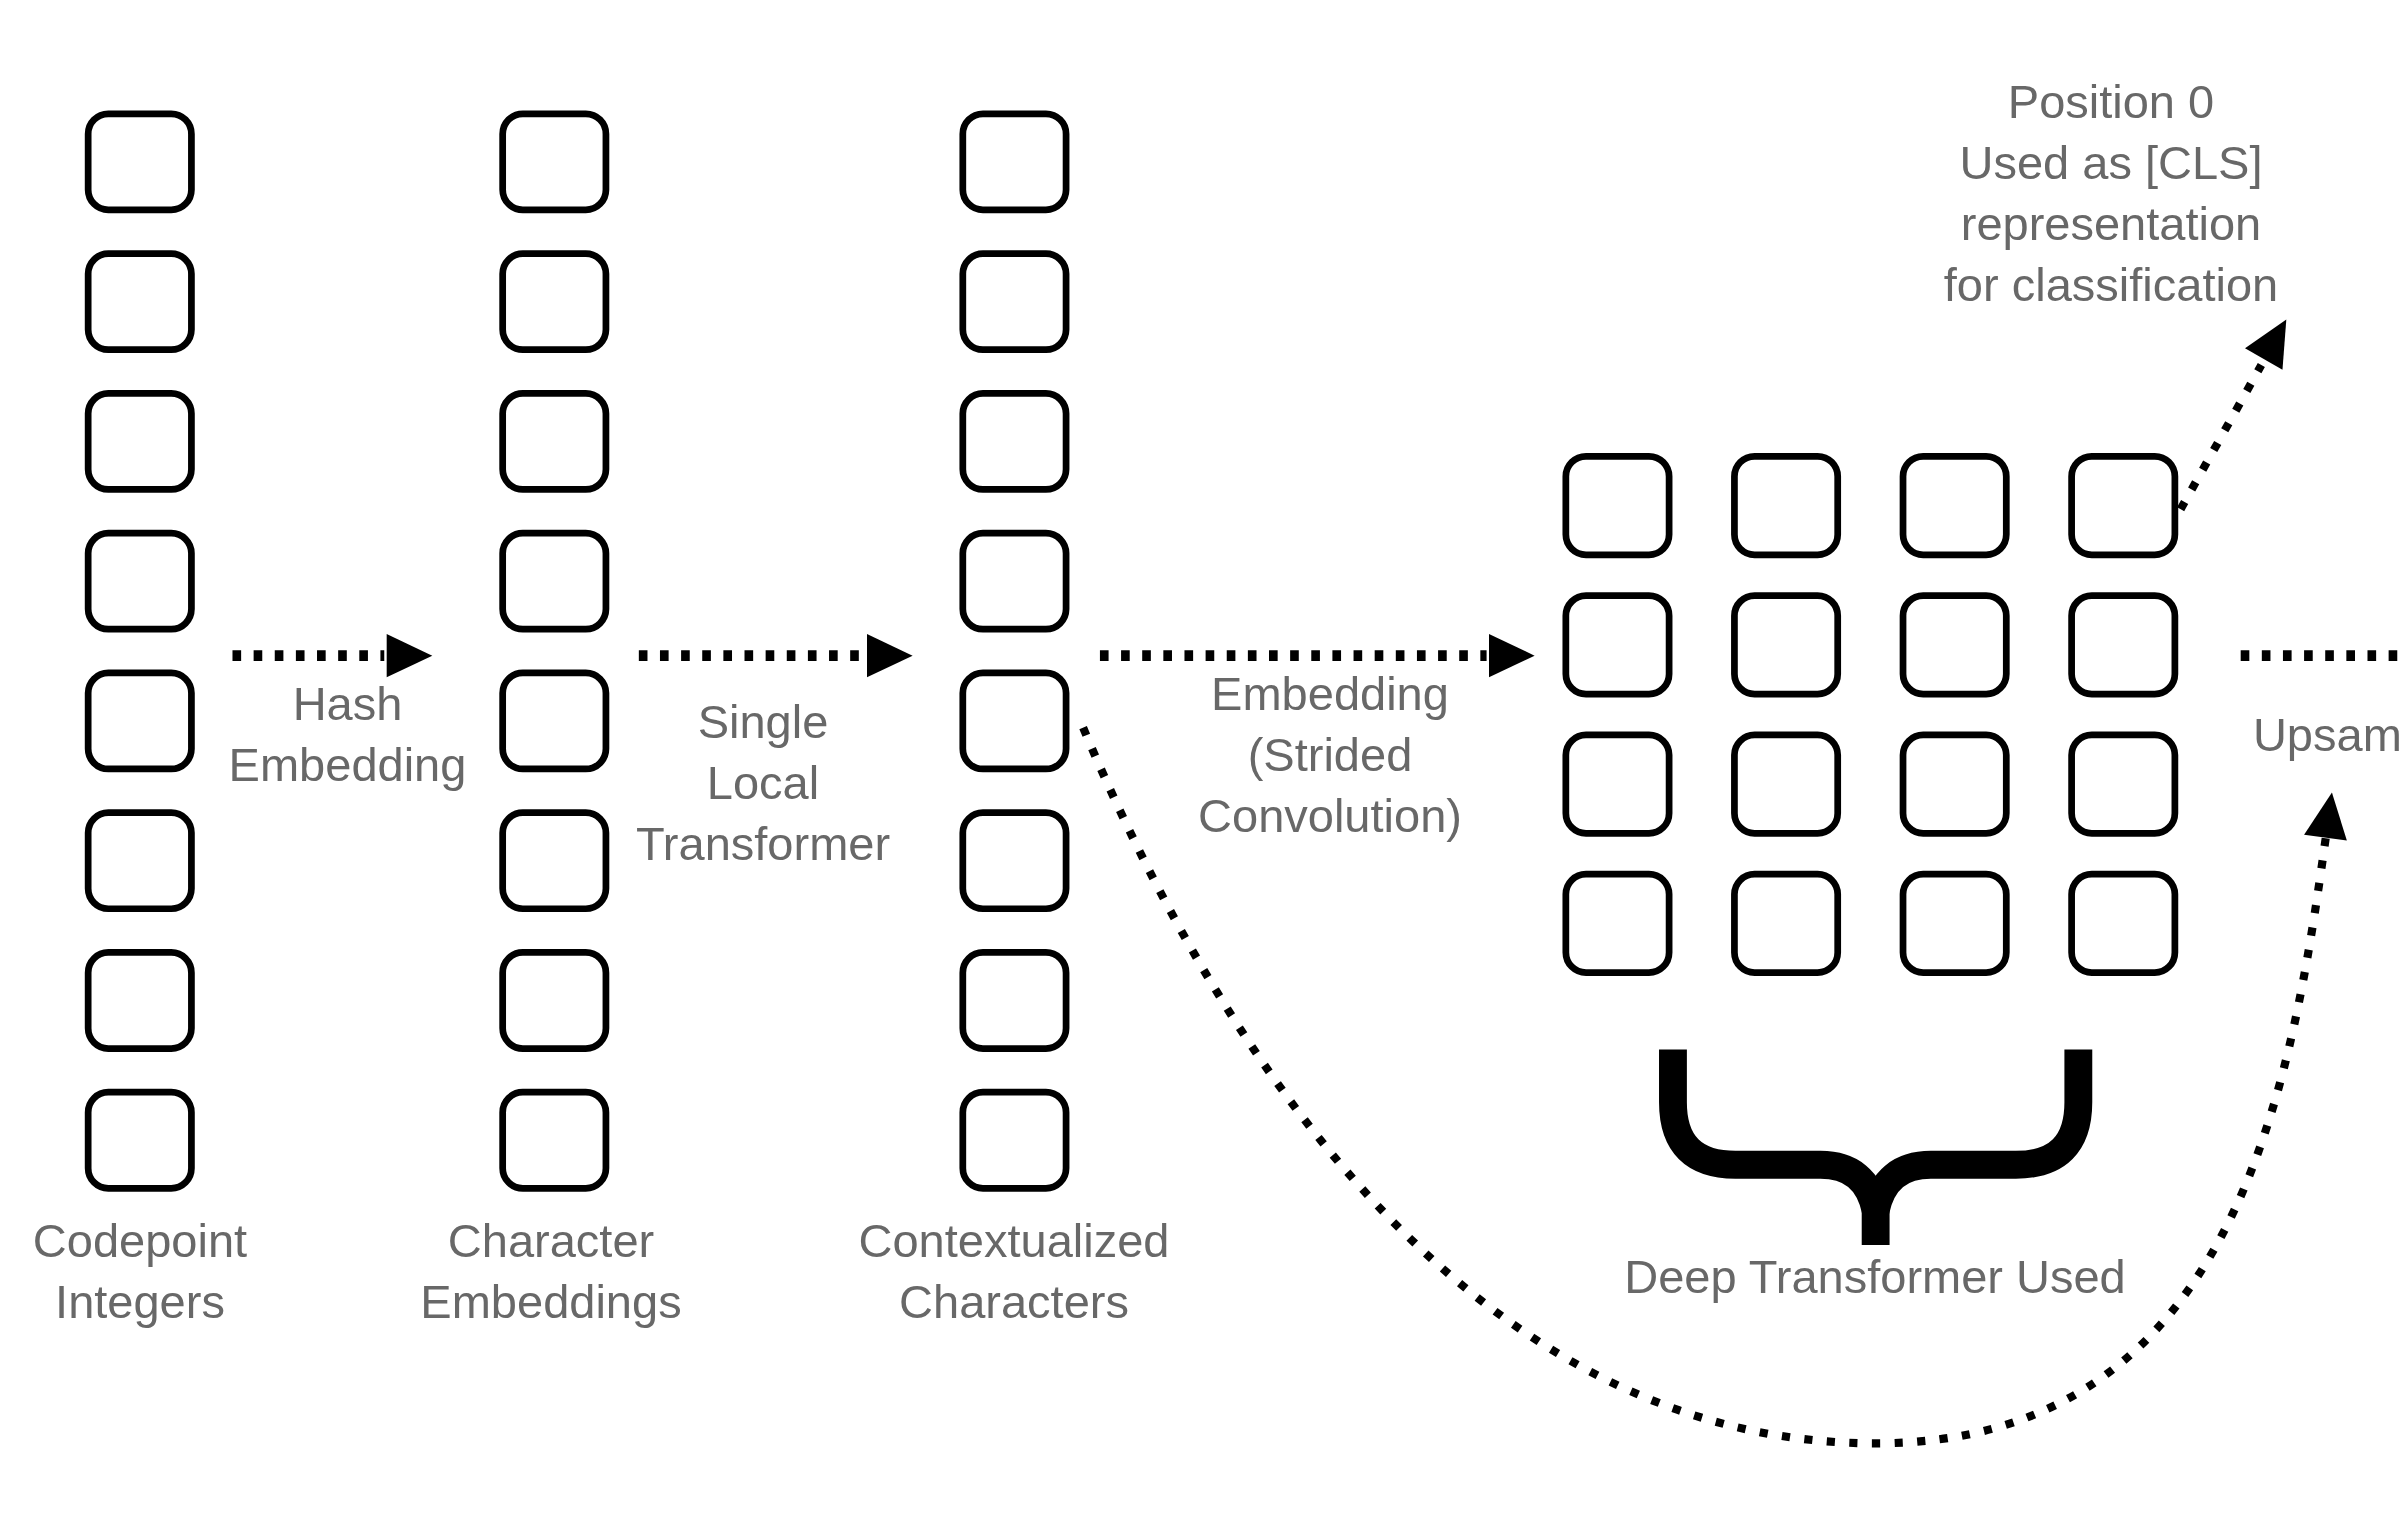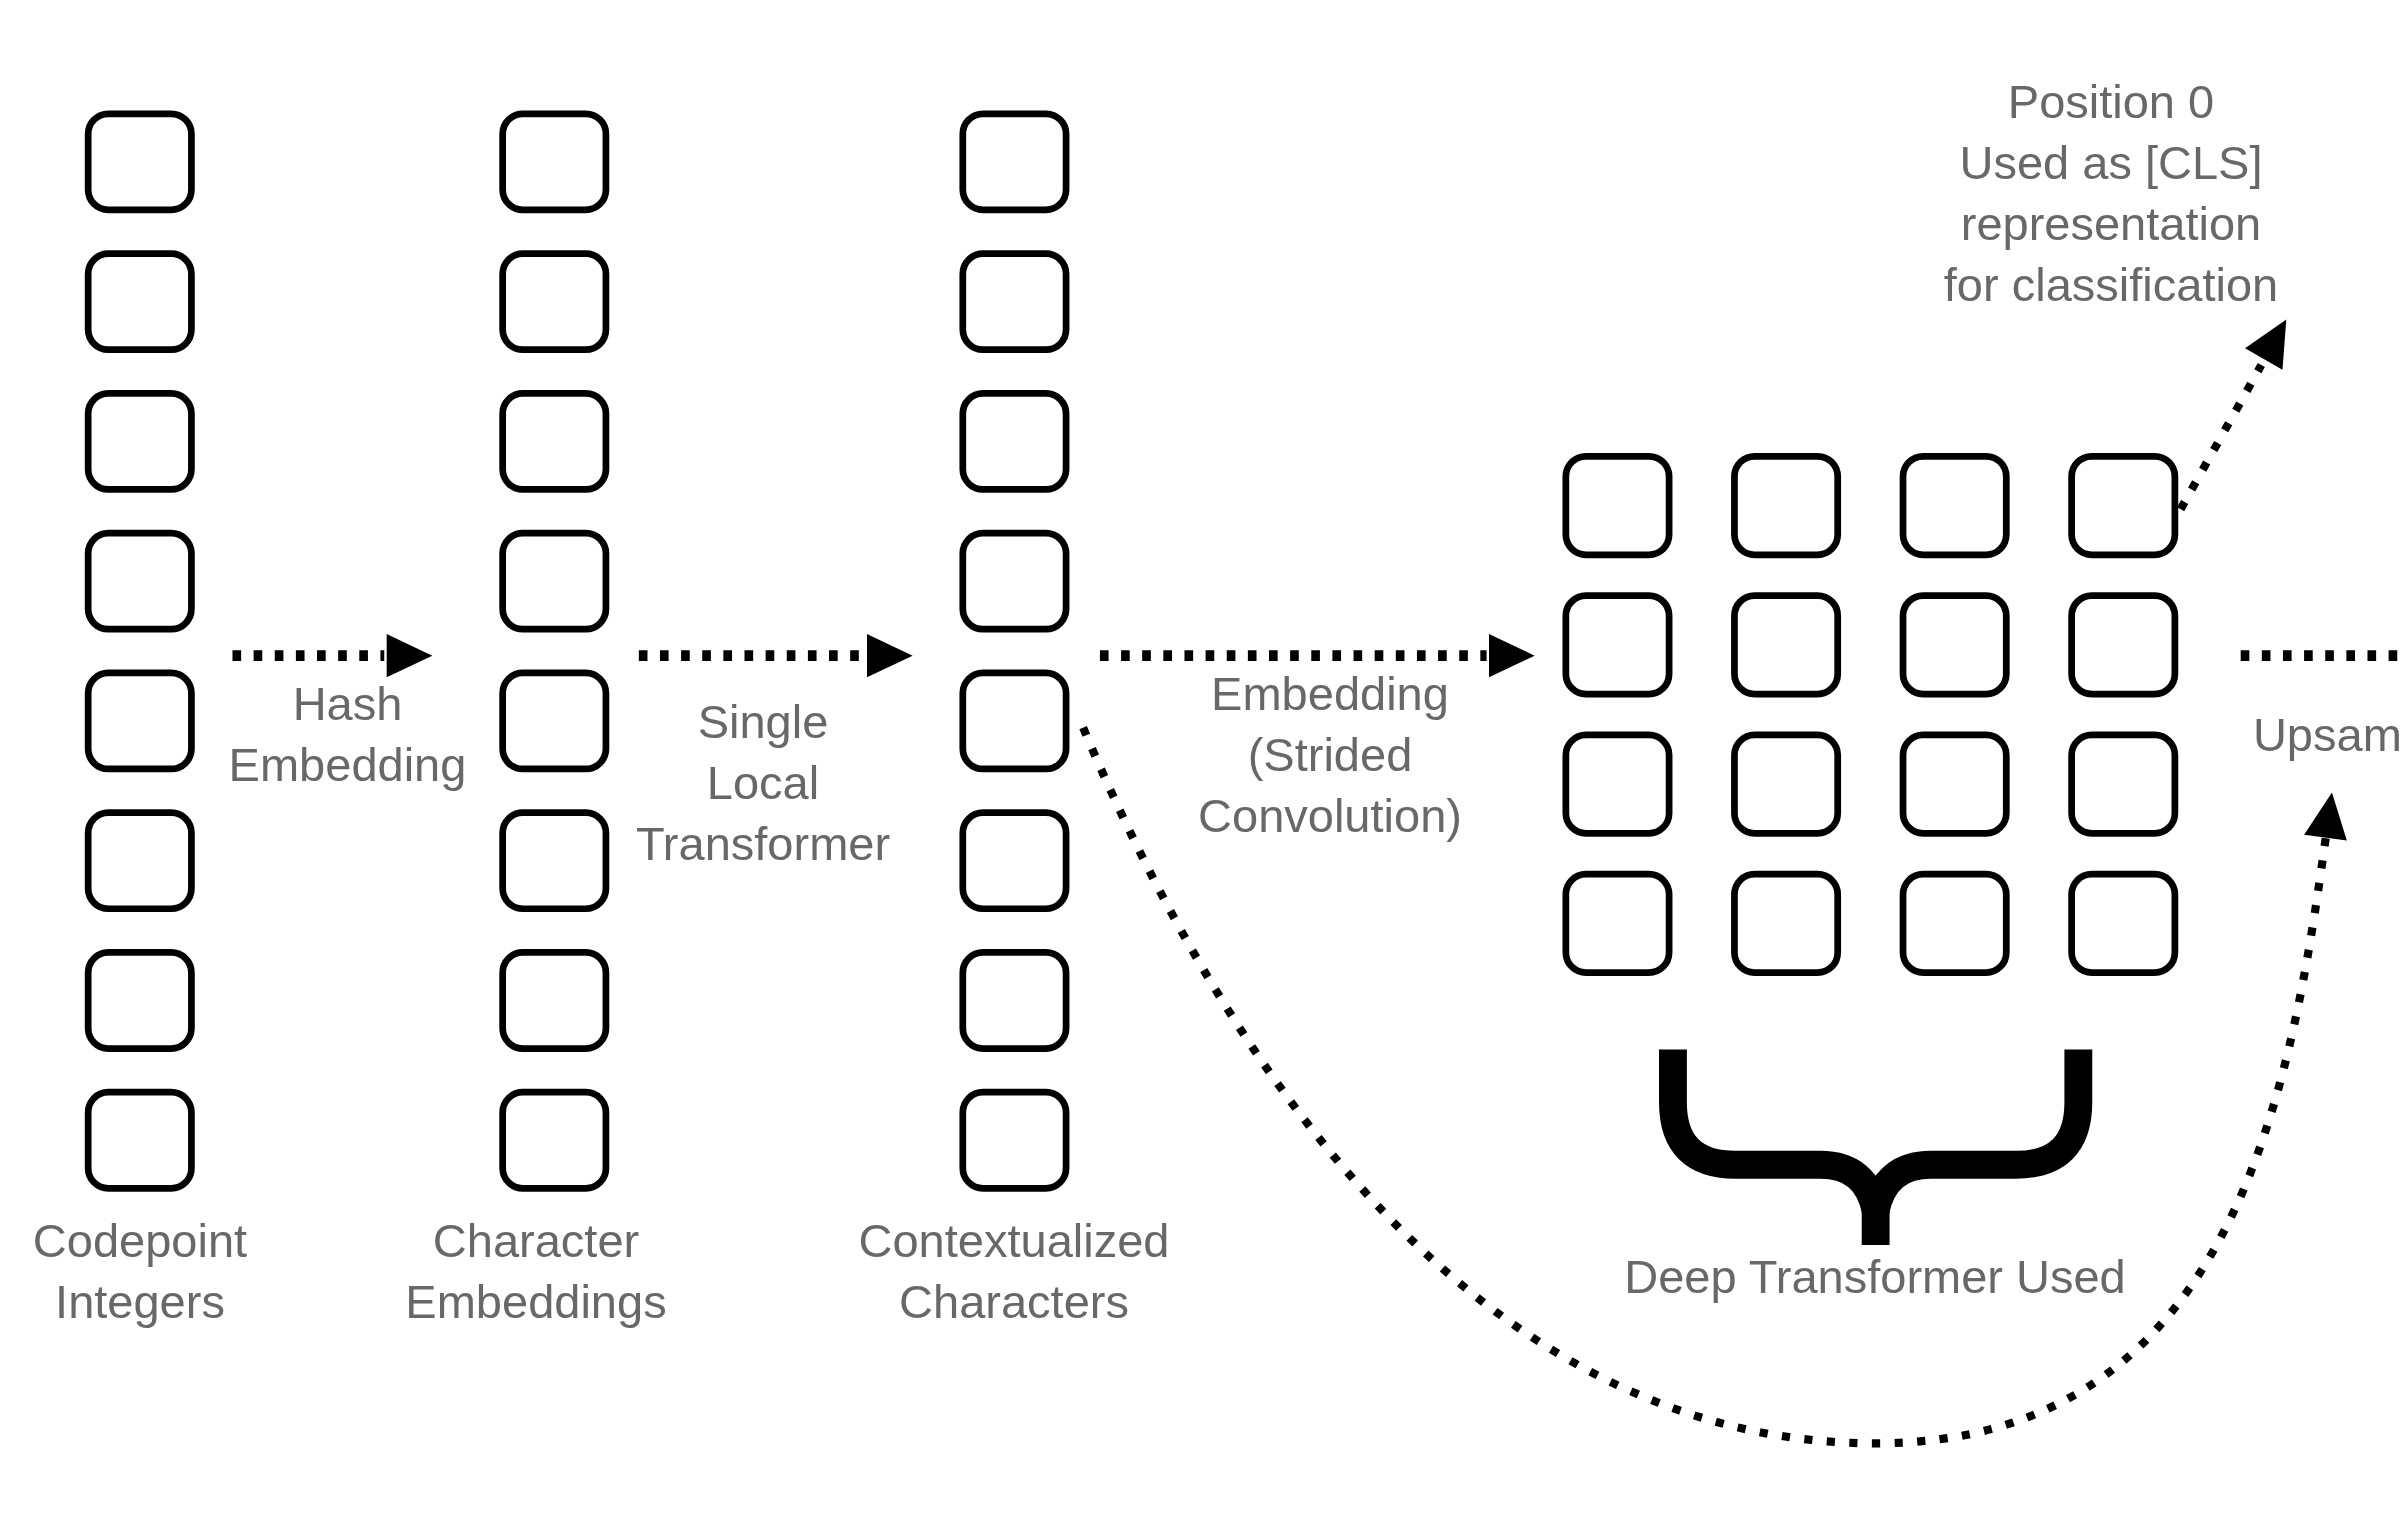--- a/index.html
+++ b/index.html
@@ -117,21 +117,21 @@
 
     <path class="dotline thinarrow" d="M 2255,1515 C 2610,2360 3160,3005 3905,3005 C 4655,3005 4770,2260 4842,1745"></path>
     <polygon class="ahead" points="4855,1650 4886,1750 4797,1738"></polygon>
 
     <path class="brace" d="M 3483,2185 L 3483,2295 Q 3483,2425 3613,2425 L 3790,2425 Q 3885,2425 3905,2520 Q 3925,2425 4020,2425 L 4197,2425 Q 4327,2425 4327,2295 L 4327,2185"></path>
     <path class="brace" d="M 3905,2495 L 3905,2592"></path>
   </svg>
 
   <div class="lbl" style="left:-196px; top:1210px;">Codepoint
 Integers</div>
-  <div class="lbl" style="left:200px;  top:1210px;">Character
+  <div class="lbl" style="left:215px;  top:1210px;">Character
 Embeddings</div>
   <div class="lbl" style="left:678px; top:1210px;">Contextualized
 Characters</div>
   <div class="lbl" style="left:2327px; top:1210px;">Concatenated
 Representations</div>
 
   <div class="lbl" style="left:11.5px;   top:673px;">Hash
 Embedding</div>
   <div class="lbl" style="left:427px;  top:663px;margin-top:28px;">Single
 Local

